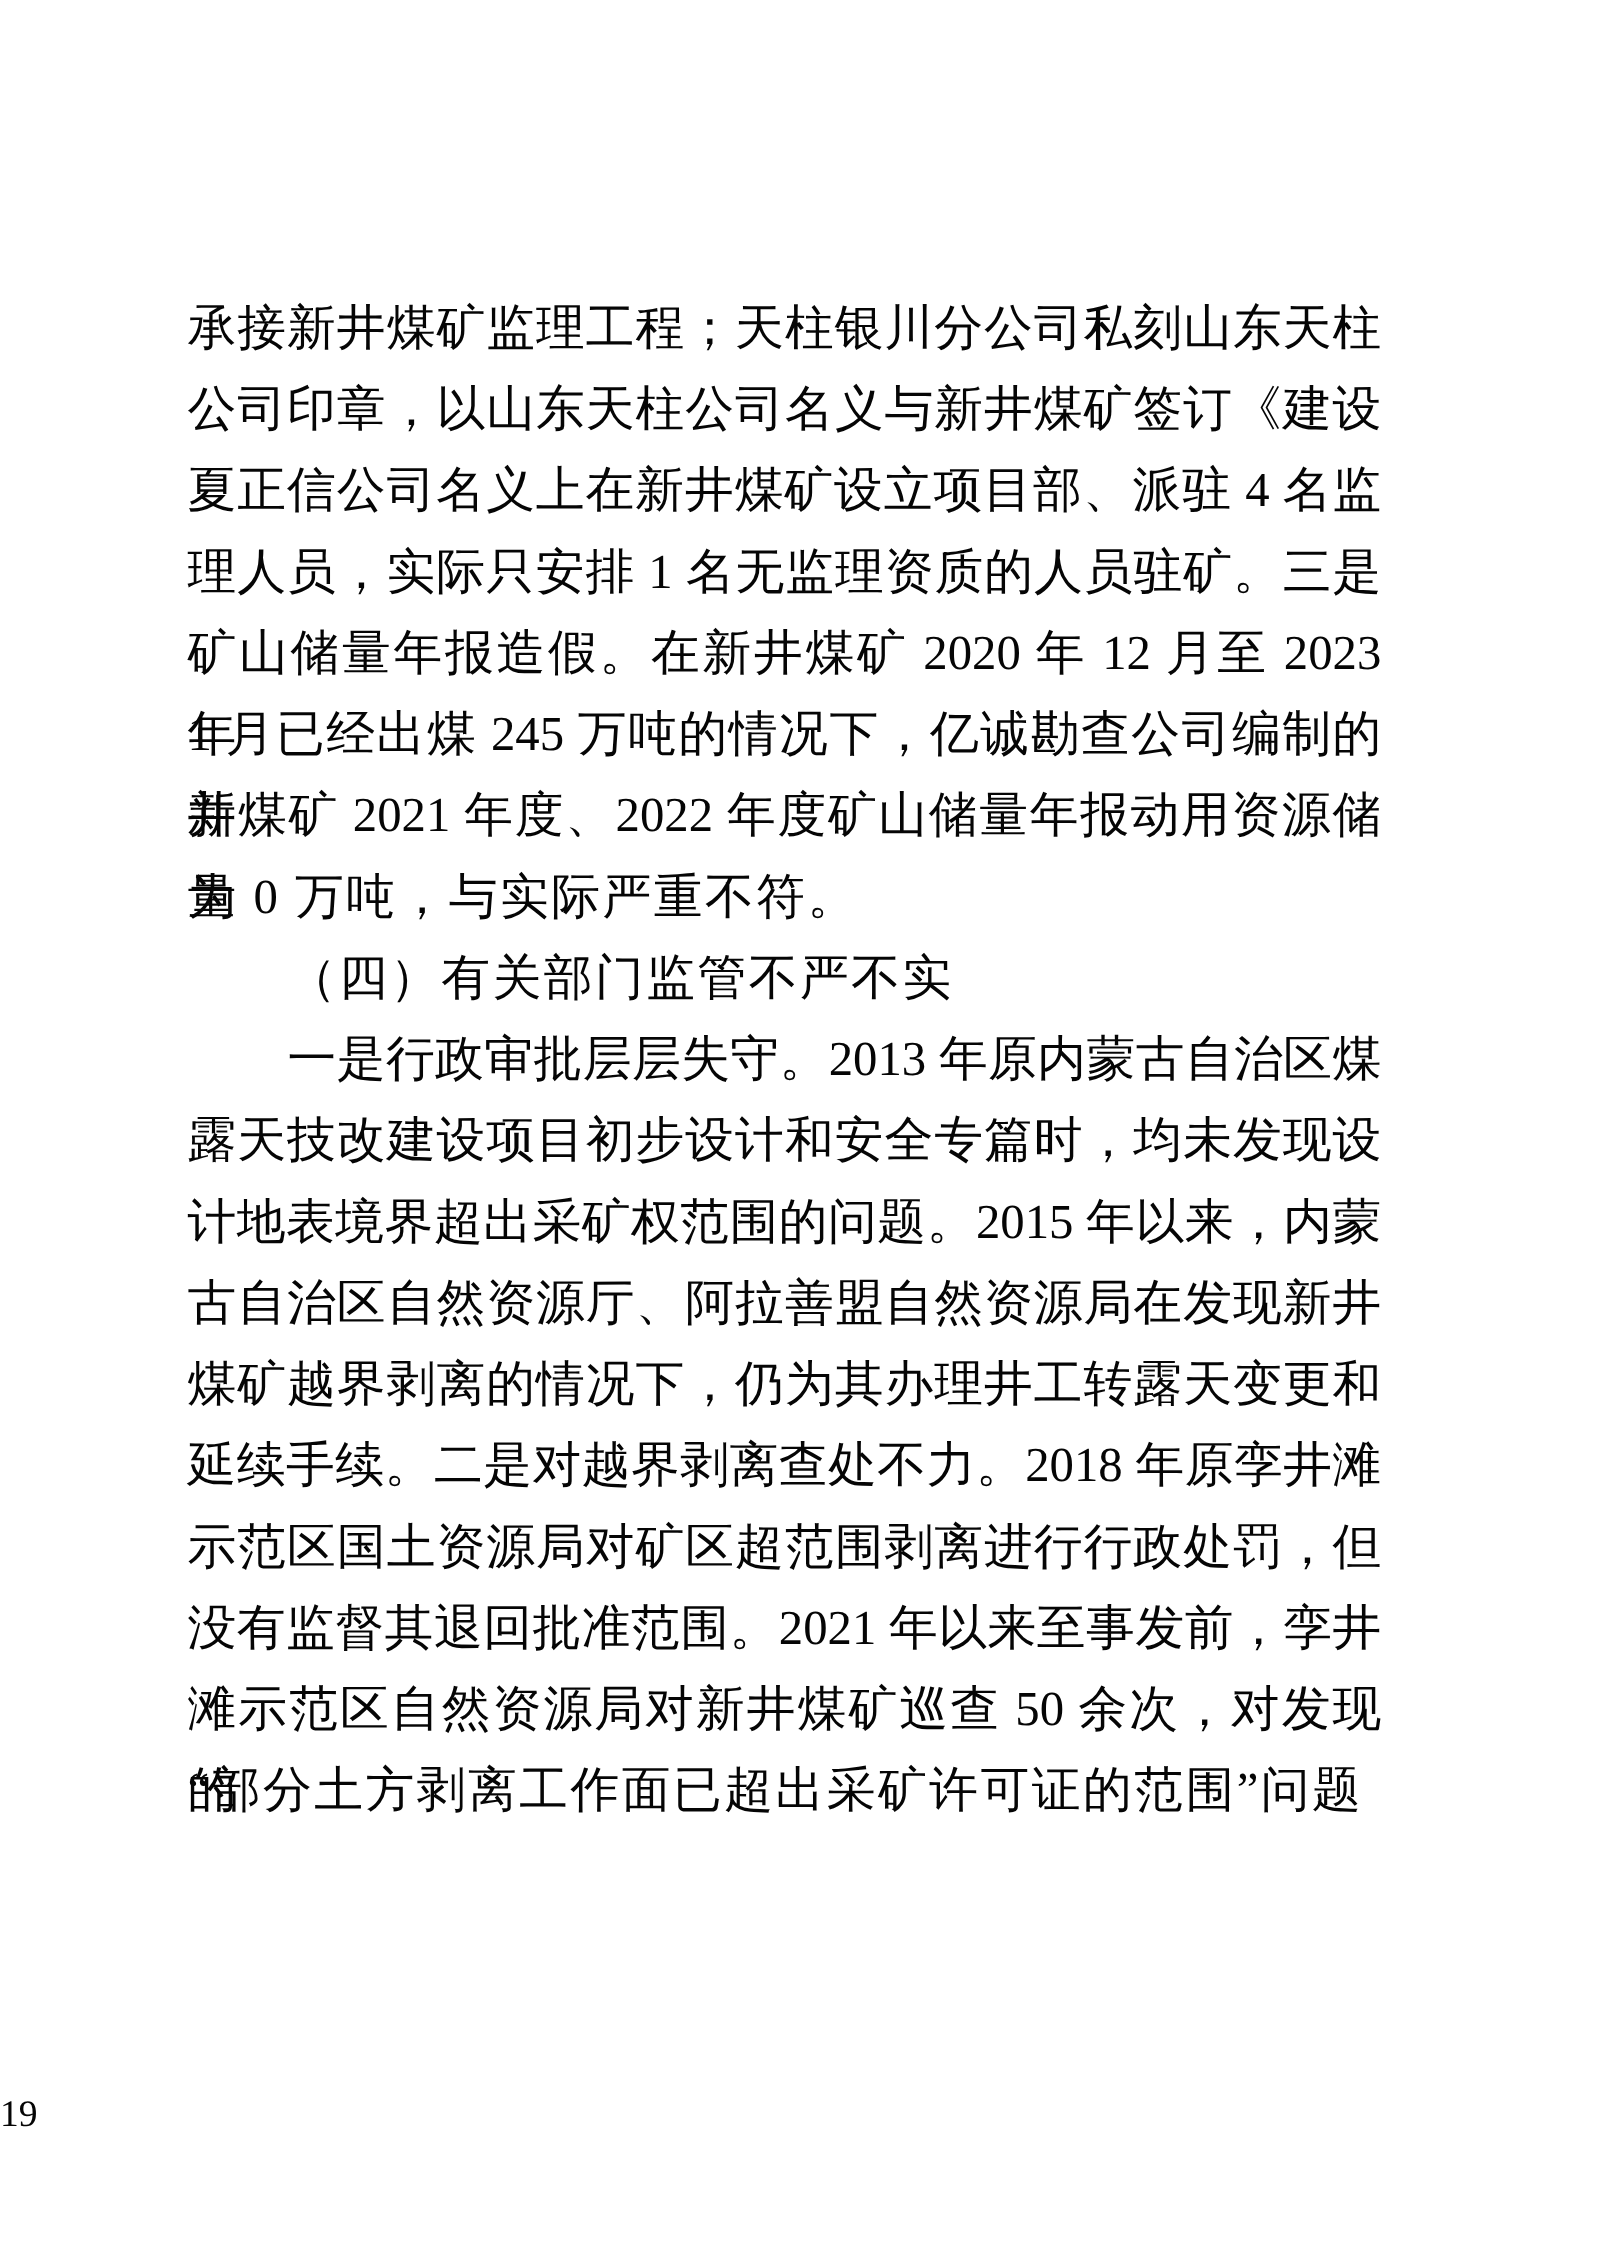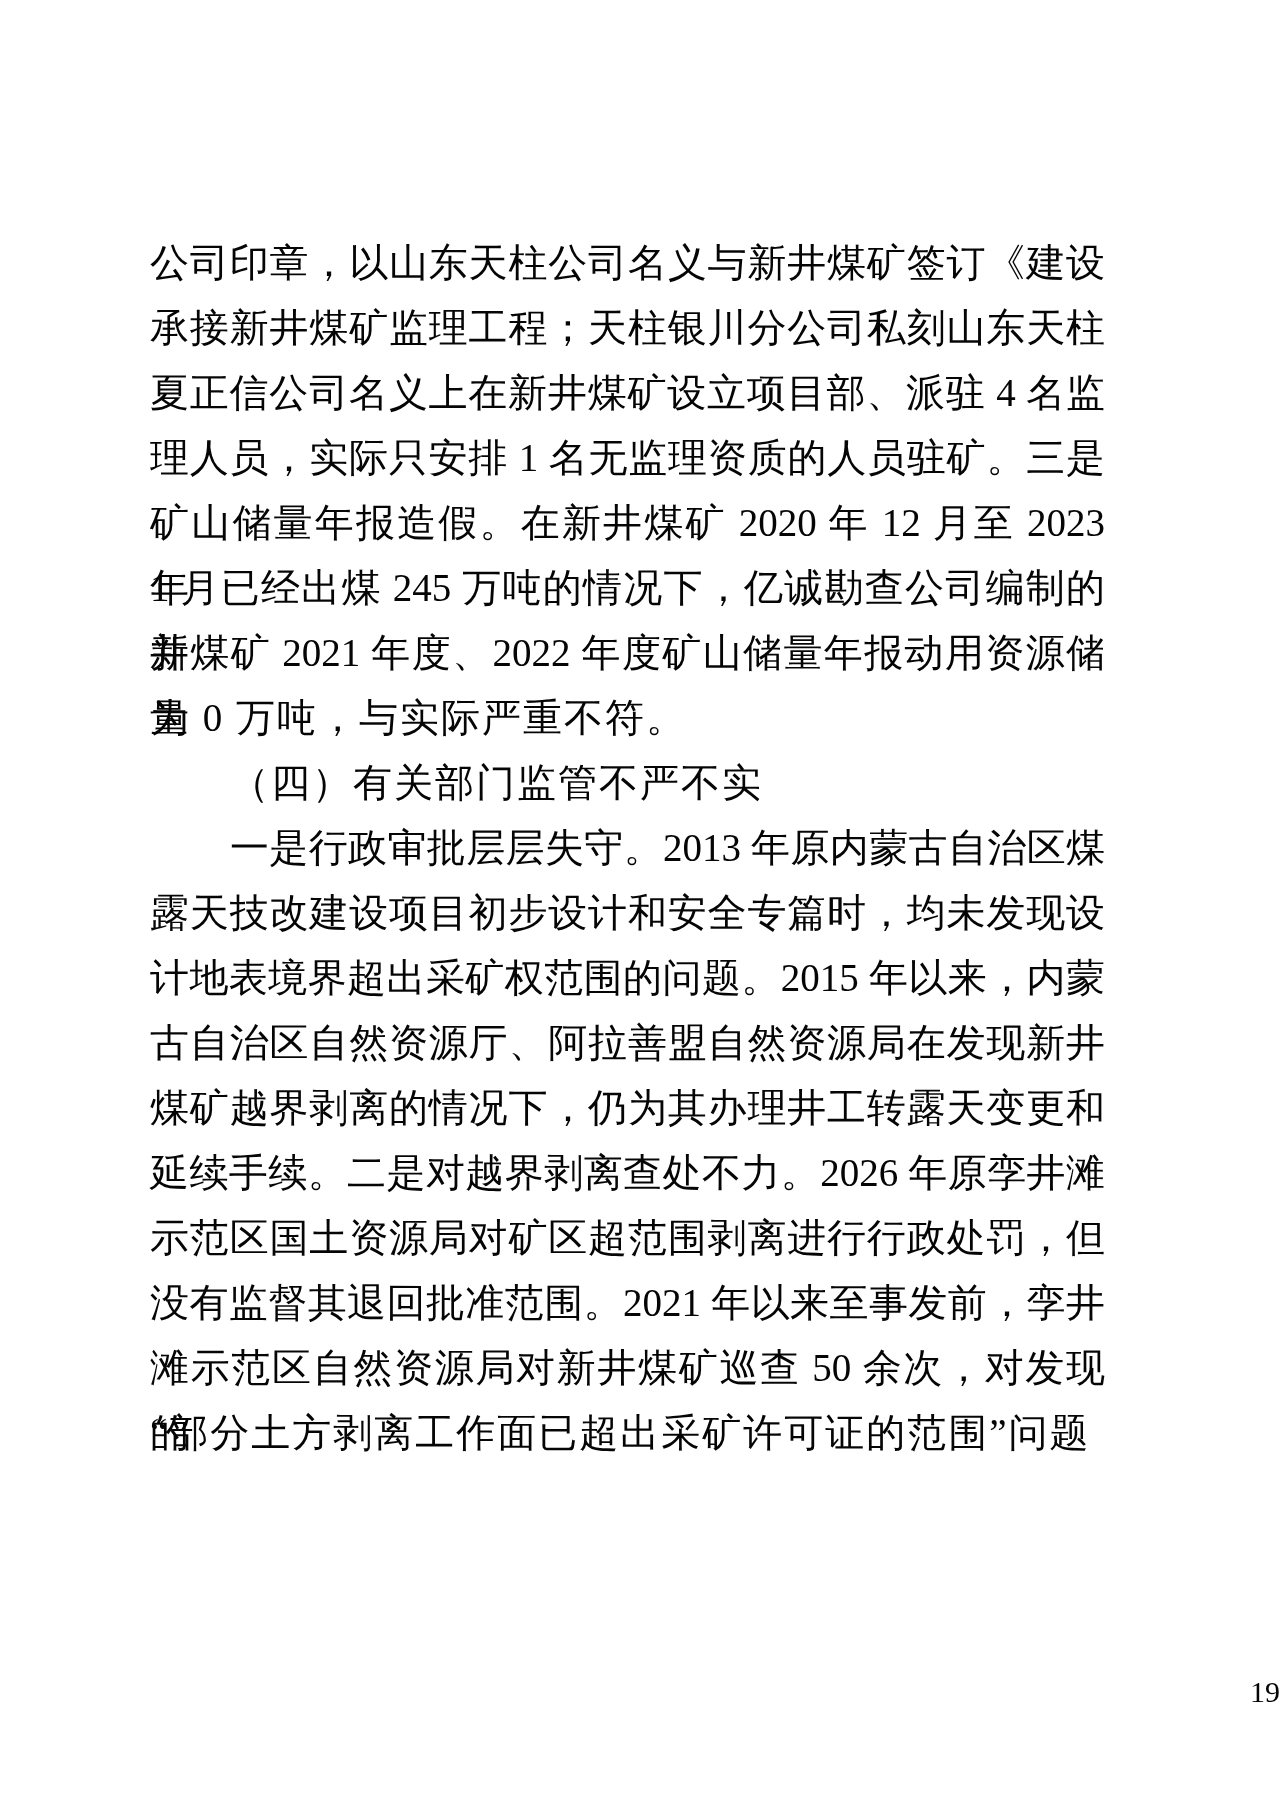--- a/index.html
+++ b/index.html
@@ -36,46 +36,46 @@
   .line.heading { font-weight: bold; }
   .em {
     font-weight: normal;
     font-family: "Liberation Sans", "DejaVu Sans", sans-serif;
   }
   .page-number {
     position: absolute;
     left: 0;
     right: 0;
     top: 1676px;
-    text-align: right;
+    text-align: left;
     font-size: 30px;
     line-height: 32px;
     font-family: "Liberation Serif", "DejaVu Serif", serif;
     color: #050505;
   }
 </style>
 </head>
 <body>
 
 <div class="page">
   <div class="text-block">
+      <div class="line j"><span>承接新井煤矿监理工程；天柱银川分公司私刻山东天柱</span></div>
       <div class="line j"><span>公司印章，以山东天柱公司名义与新井煤矿签订《建设</span></div>
-      <div class="line j"><span>承接新井煤矿监理工程；天柱银川分公司私刻山东天柱</span></div>
       <div class="line j"><span>夏正信公司名义上在新井煤矿设立项目部、派驻 4 名监</span></div>
       <div class="line j"><span>理人员，实际只安排 1 名无监理资质的人员驻矿。</span><span class="em">三是</span></div>
       <div class="line j"><span>矿山储量年报造假。在新井煤矿 2020 年 12 月至 2023 年</span></div>
       <div class="line j"><span>1 月已经出煤 245 万吨的情况下，亿诚勘查公司编制的新</span></div>
       <div class="line j"><span>井煤矿 2021 年度、2022 年度矿山储量年报动用资源储量</span></div>
       <div class="line"><span>为 0 万吨，与实际严重不符。</span></div>
       <div class="line ind heading"><span class="em">（四）有关部门监管不严不实</span></div>
       <div class="line j ind"><span class="em">一是</span><span>行政审批层层失守。2013 年原内蒙古自治区煤</span></div>
       <div class="line j"><span>露天技改建设项目初步设计和安全专篇时，均未发现设</span></div>
       <div class="line j"><span>计地表境界超出采矿权范围的问题。2015 年以来，内蒙</span></div>
       <div class="line j"><span>古自治区自然资源厅、阿拉善盟自然资源局在发现新井</span></div>
       <div class="line j"><span>煤矿越界剥离的情况下，仍为其办理井工转露天变更和</span></div>
-      <div class="line j"><span>延续手续。</span><span class="em">二是</span><span>对越界剥离查处不力。2026 年原孪井滩</span></div>
+      <div class="line j"><span>延续手续。</span><span class="em">二是</span><span>对越界剥离查处不力。2018 年原孪井滩</span></div>
       <div class="line j"><span>示范区国土资源局对矿区超范围剥离进行行政处罚，但</span></div>
       <div class="line j"><span>没有监督其退回批准范围。2021 年以来至事发前，孪井</span></div>
       <div class="line j"><span>滩示范区自然资源局对新井煤矿巡查 50 余次，对发现的</span></div>
       <div class="line"><span>“部分土方剥离工作面已超出采矿许可证的范围”问题</span></div>
     </div>
   <div class="page-number">19</div>
 </div>
 
 </body></html>

